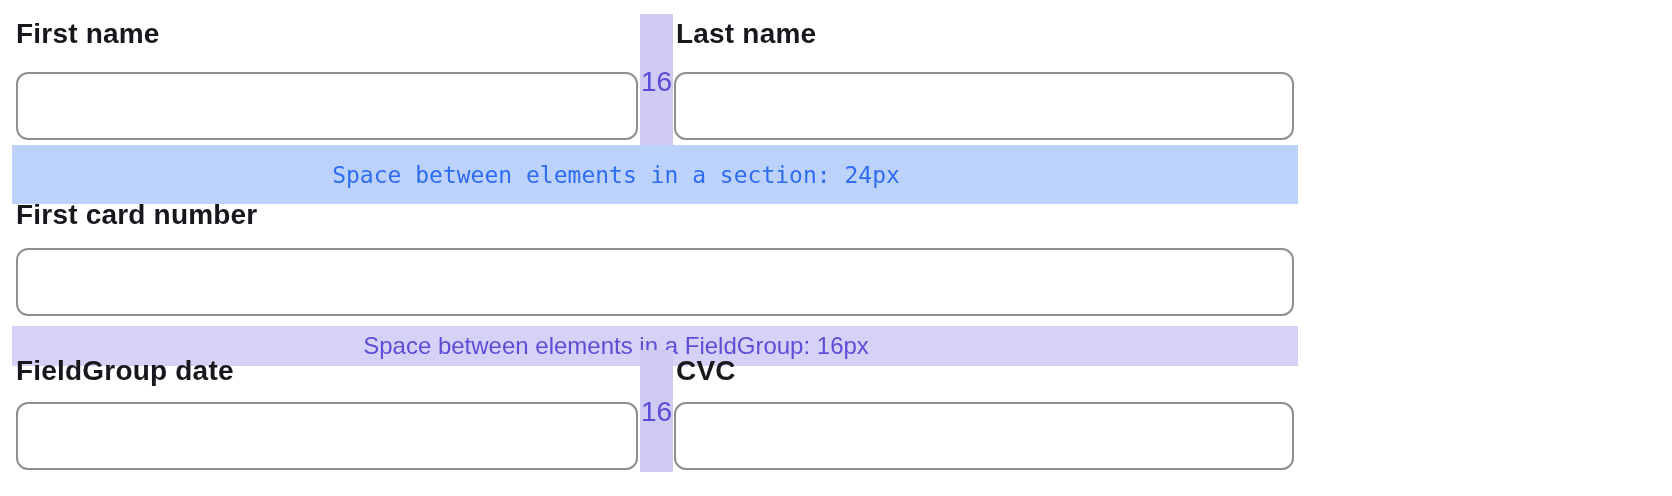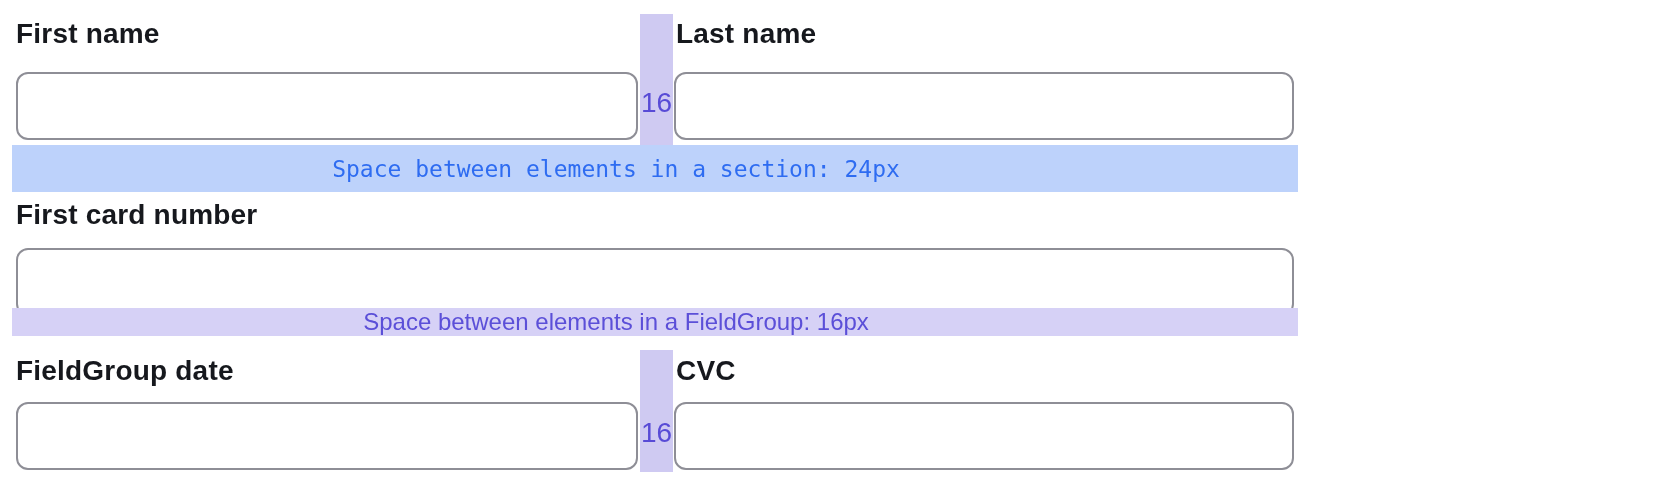--- a/index.html
+++ b/index.html
@@ -38,35 +38,34 @@
   .strip-row1{left:640px;top:14px;height:131px;}
   .strip-row3{left:640px;top:350px;height:122px;}
   .gap-value{
     position:absolute;
     left:641px;
     font-size:28px;
     color:var(--c-gap_label_text,#584bd6);
     line-height:1;
     white-space:nowrap;
     z-index:3;
-    margin-top:21px;
   }
   .gap-value-row1{top:68px;}
   .gap-value-row3{top:398px;}
   .band{
     position:absolute;
     left:12px;
     width:1286px;
   }
   .band-section{
-    top:145px;height:47px;
+    top:145px;height:59px;
     background:var(--c-section_band_bg,#bdd2fb);
   }
   .band-fieldgroup{
-    top:308px;height:28px;
+    top:326px;height:40px;
     background:var(--c-fieldgroup_band_bg,#d6d1f6);
   }
   .band-text{
     position:absolute;
     left:604px;
     top:50%;
     transform:translate(-50%,-50%);
     white-space:nowrap;
   }
   .band-section .band-text{

